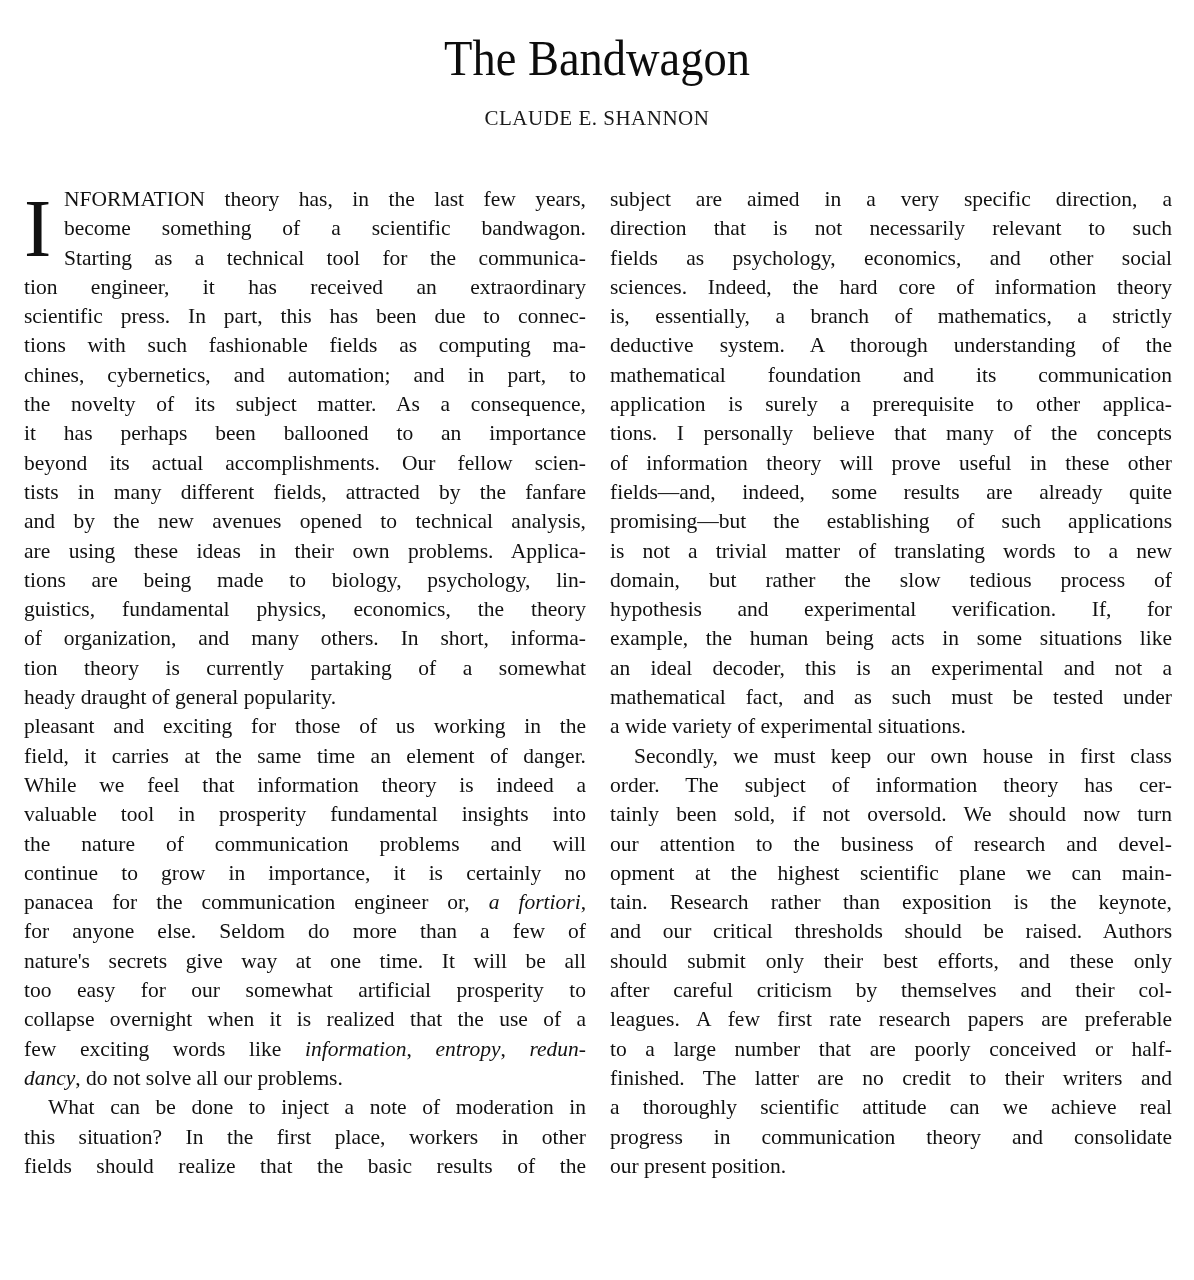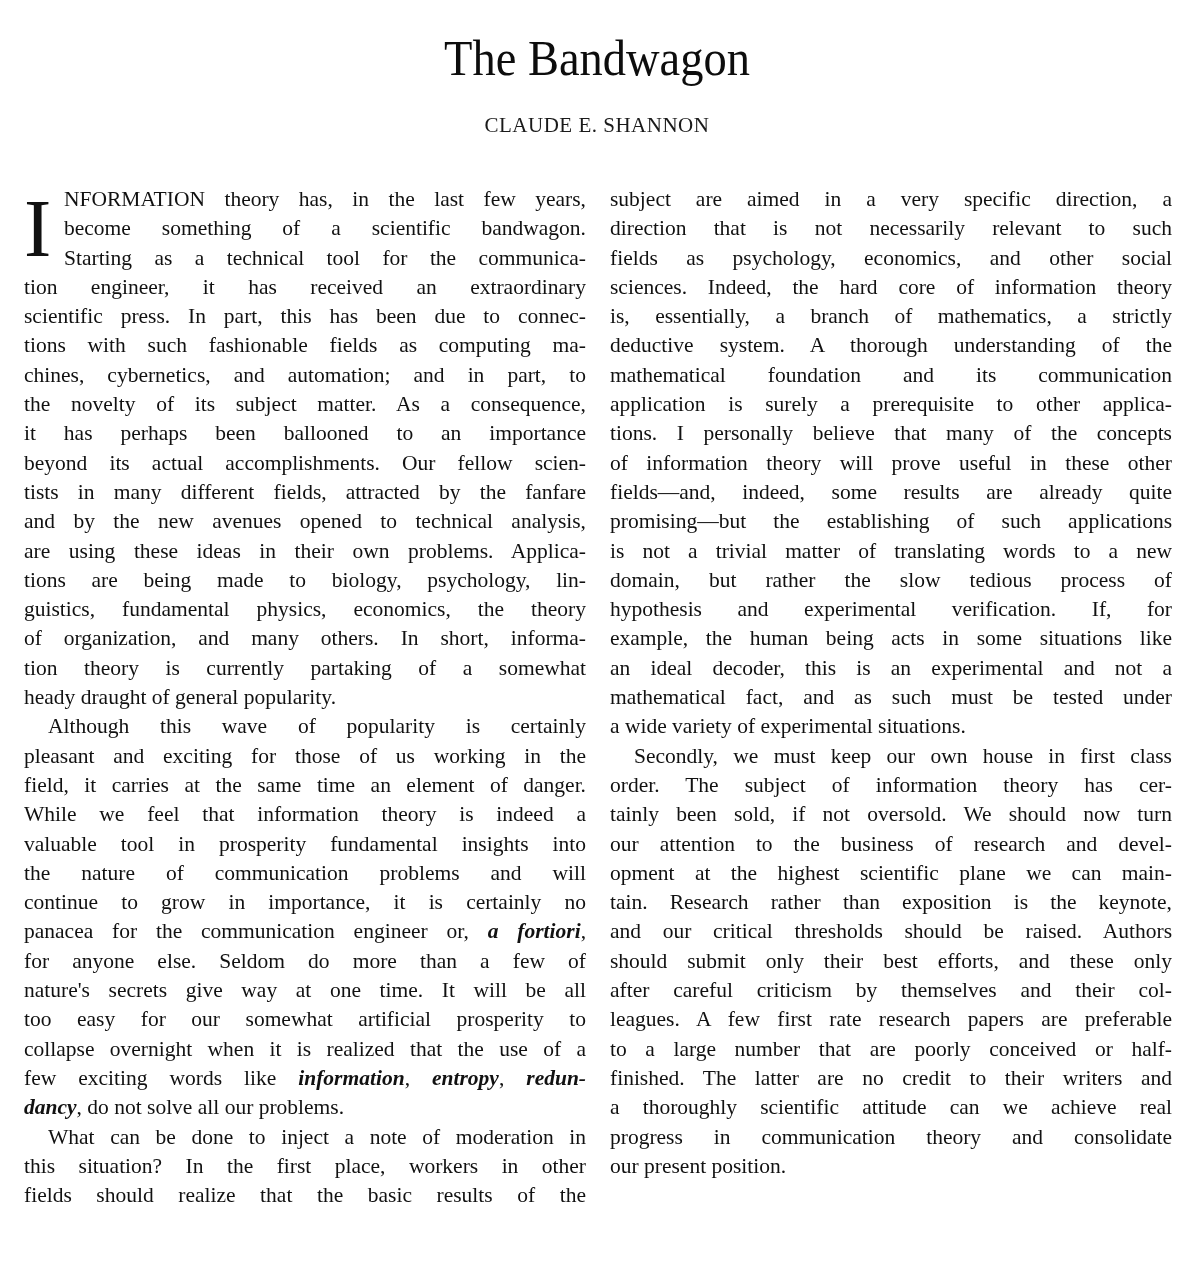--- a/index.html
+++ b/index.html
@@ -8,21 +8,21 @@
     font-family: "DejaVu Serif", "Liberation Serif", serif;
     color: #111111;
   }
   .title {
     position: absolute; left: 0; width: 1194px; top: 28px;
     text-align: center; font-family: "Liberation Serif", serif;
     font-size: 50px; line-height: 60px; color: #0d0d0d;
     transform: scaleX(0.93); transform-origin: center;
   }
   .author {
-    position: absolute; left: 0; width: 1194px; top: 113px;
+    position: absolute; left: 0; width: 1194px; top: 106px;
     text-align: center; font-family: "Liberation Serif", serif;
     font-size: 21px; letter-spacing: 0.5px; color: #1a1a1a;
   }
   .col {
     position: absolute; top: 185px;
     font-family: "Liberation Serif", serif;
     font-size: 21.5px;
   }
   .col.left { left: 24px; width: 562px; }
   .col.right { left: 610px; width: 562px; }
@@ -32,21 +32,21 @@
     overflow: visible;
   }
   .line.last { text-align-last: left; }
   .line.indent { padding-left: 24px; }
   .line.drop { padding-left: 40px; }
   .dropcap {
     position: absolute; left: 0; top: 4px;
     font-size: 82px; line-height: 80px; font-family: "Liberation Serif", serif;
     color: #111;
   }
-  em { font-style: italic; font-weight: bold; }
+  em { font-style: italic; }
 </style>
 </head>
 <body>
 
 <div class="title">The Bandwagon</div>
 <div class="author">CLAUDE E. SHANNON</div>
 
 <div class="col left">
   <span class="dropcap">I</span>
   <div class="line drop">NFORMATION theory has, in the last few years,</div>
@@ -60,21 +60,20 @@
   <div class="line">it has perhaps been ballooned to an importance</div>
   <div class="line">beyond its actual accomplishments. Our fellow scien-</div>
   <div class="line">tists in many different fields, attracted by the fanfare</div>
   <div class="line">and by the new avenues opened to technical analysis,</div>
   <div class="line">are using these ideas in their own problems. Applica-</div>
   <div class="line">tions are being made to biology, psychology, lin-</div>
   <div class="line">guistics, fundamental physics, economics, the theory</div>
   <div class="line">of organization, and many others. In short, informa-</div>
   <div class="line">tion theory is currently partaking of a somewhat</div>
   <div class="line last">heady draught of general popularity.</div>
-  <div class="line indent">Although this wave of popularity is certainly</div>
   <div class="line">pleasant and exciting for those of us working in the</div>
   <div class="line">field, it carries at the same time an element of danger.</div>
   <div class="line">While we feel that information theory is indeed a</div>
   <div class="line">valuable tool in prosperity fundamental insights into</div>
   <div class="line">the nature of communication problems and will</div>
   <div class="line">continue to grow in importance, it is certainly no</div>
   <div class="line"><span>panacea for the communication engineer or, </span><em>a fortiori</em><span>,</span></div>
   <div class="line">for anyone else. Seldom do more than a few of</div>
   <div class="line">nature's secrets give way at one time. It will be all</div>
   <div class="line">too easy for our somewhat artificial prosperity to</div>

